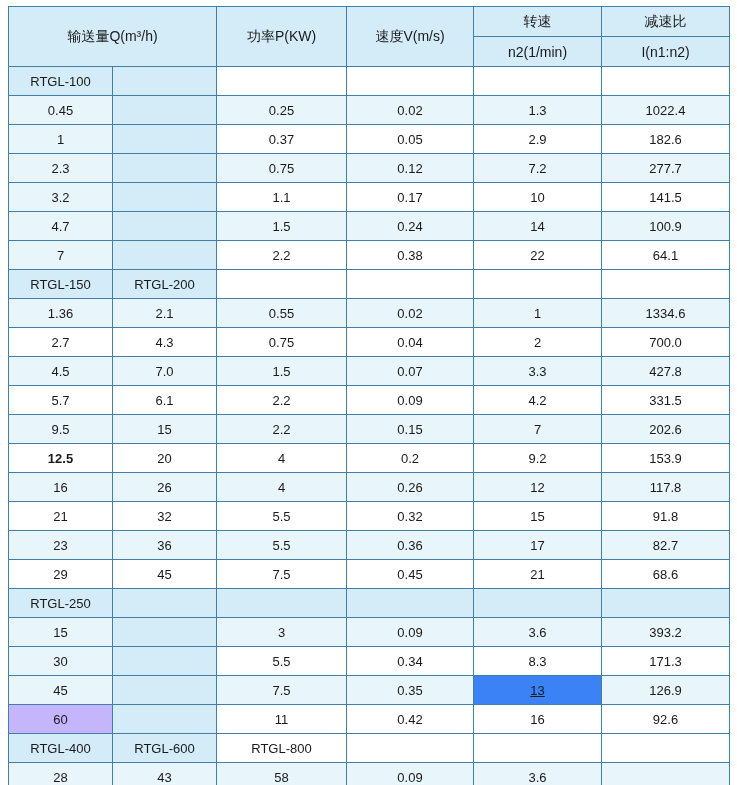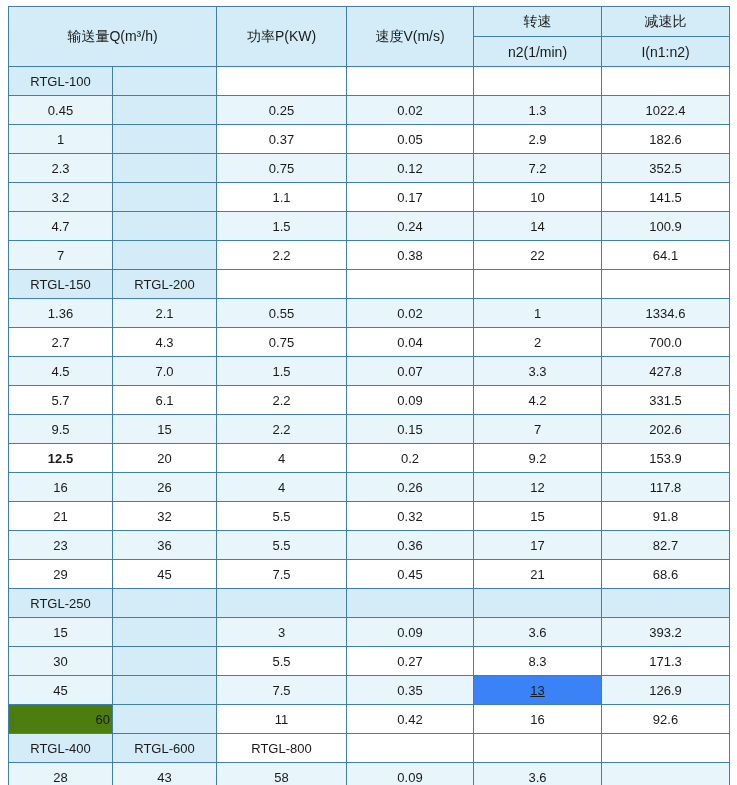--- a/index.html
+++ b/index.html
@@ -107,21 +107,21 @@
           <td style="background: rgb(255, 255, 255);">0.05</td>
           <td style="background: rgb(255, 255, 255);">2.9</td>
           <td style="background: rgb(255, 255, 255);">182.6</td>
         </tr>
         <tr class="alt">
           <td style="background: rgb(232, 245, 251);">2.3</td>
           <td class="tint"></td>
           <td style="background: rgb(232, 245, 251);">0.75</td>
           <td style="background: rgb(232, 245, 251); margin-left: 20px;">0.12</td>
           <td style="background: rgb(232, 245, 251);">7.2</td>
-          <td style="background: rgb(232, 245, 251);">352.5</td>
+          <td style="background: rgb(232, 245, 251);">277.7</td>
         </tr>
         <tr class="alt">
           <td style="background: rgb(232, 245, 251);">3.2</td>
           <td class="tint"></td>
           <td style="background: rgb(255, 255, 255);">1.1</td>
           <td style="background: rgb(255, 255, 255);">0.17</td>
           <td style="background: rgb(255, 255, 255);">10</td>
           <td style="background: rgb(255, 255, 255);">141.5</td>
         </tr>
         <tr class="alt">
@@ -241,34 +241,34 @@
           <td class="tint"></td>
           <td style="background: rgb(232, 245, 251);">3</td>
           <td style="background: rgb(232, 245, 251);">0.09</td>
           <td style="background: rgb(232, 245, 251);">3.6</td>
           <td style="background: rgb(232, 245, 251);">393.2</td>
         </tr>
         <tr class="alt">
           <td style="background: rgb(232, 245, 251);">30</td>
           <td class="tint"></td>
           <td style="background: rgb(255, 255, 255);">5.5</td>
-          <td style="background: rgb(255, 255, 255);">0.27</td>
+          <td style="background: rgb(255, 255, 255);">0.34</td>
           <td style="background: rgb(255, 255, 255);">8.3</td>
           <td style="background: rgb(255, 255, 255);">171.3</td>
         </tr>
         <tr class="alt">
           <td style="background: rgb(232, 245, 251);">45</td>
           <td class="tint"></td>
           <td style="background: rgb(232, 245, 251);">7.5</td>
           <td style="background: rgb(232, 245, 251);">0.35</td>
           <td style="background: #3b82f6; text-decoration: underline;">13</td>
           <td style="background: rgb(232, 245, 251);">126.9</td>
         </tr>
         <tr class="alt">
-          <td style="background: #4d7c0f; text-align: right;">60</td>
+          <td style="background: #c4b5fd;">60</td>
           <td class="tint"></td>
           <td style="background: rgb(255, 255, 255);">11</td>
           <td style="background: rgb(255, 255, 255);">0.42</td>
           <td style="background: rgb(255, 255, 255);">16</td>
           <td style="background: rgb(255, 255, 255);">92.6</td>
         </tr>
         <tr class="norm">
           <td class="tint grp">RTGL-400</td>
           <td class="tint grp">RTGL-600</td>
           <td class="white grp">RTGL-800</td>

